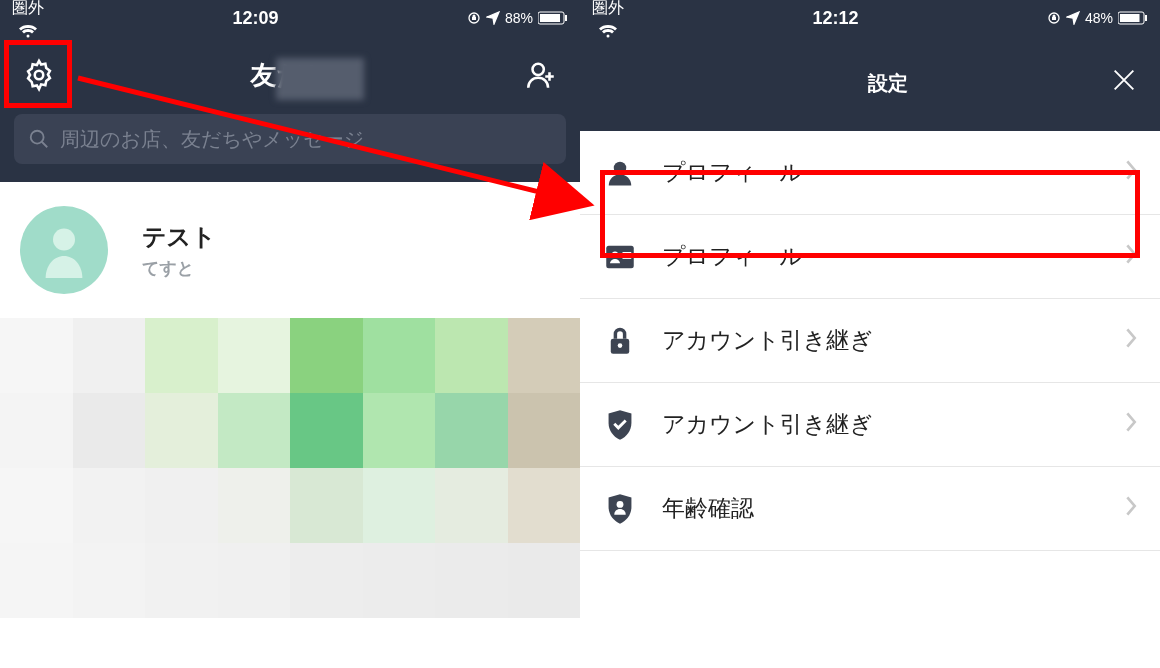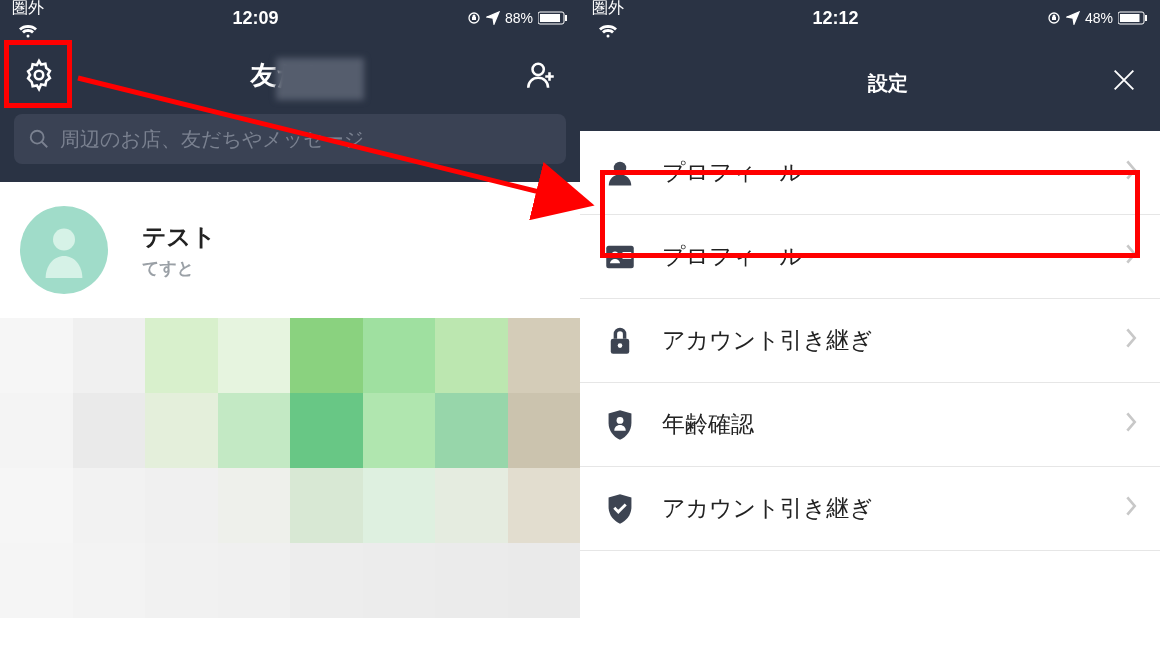--- a/index.html
+++ b/index.html
@@ -326,37 +326,37 @@
           </span>
           <span class="label">アカウント引き継ぎ</span>
           <span class="chevron"><svg width="14" height="22" viewBox="0 0 10 18" fill="none" stroke="#c8c8c8" stroke-width="2.2">
               <path d="M2 2l6 7-6 7"></path>
             </svg></span>
         </div>
         <div class="settings-item">
           <span class="icon">
             <svg width="28" height="32" viewBox="0 0 24 28" fill="#3d4452">
               <path d="M12 1l10 3v8c0 7-4 12-10 15C6 24 2 19 2 12V4z"></path>
+              <path d="M7 13l3.5 3.5L17 10" stroke="#fff" stroke-width="2.5" fill="none"></path>
+            </svg>
+          </span>
+          <span class="label">アカウント引き継ぎ</span>
+          <span class="chevron"><svg width="14" height="22" viewBox="0 0 10 18" fill="none" stroke="#c8c8c8" stroke-width="2.2">
+              <path d="M2 2l6 7-6 7"></path>
+            </svg></span>
+        </div>
+        <div class="settings-item">
+          <span class="icon">
+            <svg width="28" height="32" viewBox="0 0 24 28" fill="#3d4452">
+              <path d="M12 1l10 3v8c0 7-4 12-10 15C6 24 2 19 2 12V4z"></path>
               <circle cx="12" cy="10" r="3" fill="#fff"></circle>
               <path d="M7 19c0-3 2-5 5-5s5 2 5 5z" fill="#fff"></path>
             </svg>
           </span>
           <span class="label">年齢確認</span>
-          <span class="chevron"><svg width="14" height="22" viewBox="0 0 10 18" fill="none" stroke="#c8c8c8" stroke-width="2.2">
-              <path d="M2 2l6 7-6 7"></path>
-            </svg></span>
-        </div>
-        <div class="settings-item">
-          <span class="icon">
-            <svg width="28" height="32" viewBox="0 0 24 28" fill="#3d4452">
-              <path d="M12 1l10 3v8c0 7-4 12-10 15C6 24 2 19 2 12V4z"></path>
-              <path d="M7 13l3.5 3.5L17 10" stroke="#fff" stroke-width="2.5" fill="none"></path>
-            </svg>
-          </span>
-          <span class="label">アカウント引き継ぎ</span>
           <span class="chevron"><svg width="14" height="22" viewBox="0 0 10 18" fill="none" stroke="#c8c8c8" stroke-width="2.2">
               <path d="M2 2l6 7-6 7"></path>
             </svg></span>
         </div>
       </div>
   </div>
 
 </div>
 
 <div class="highlight1"></div>

